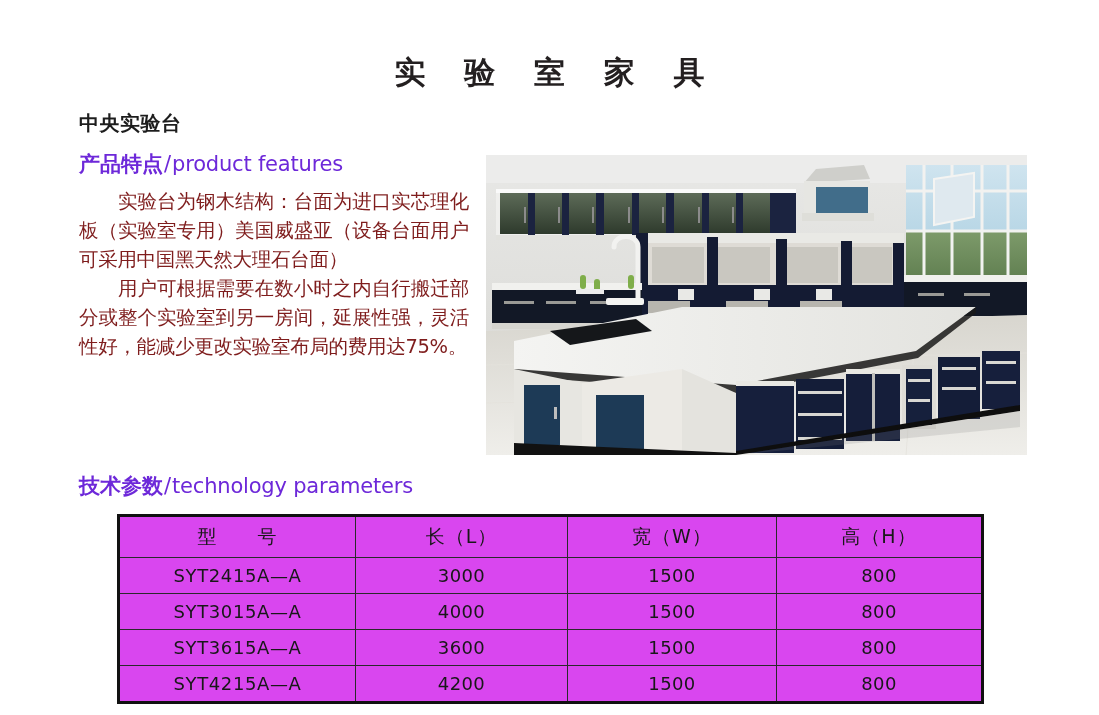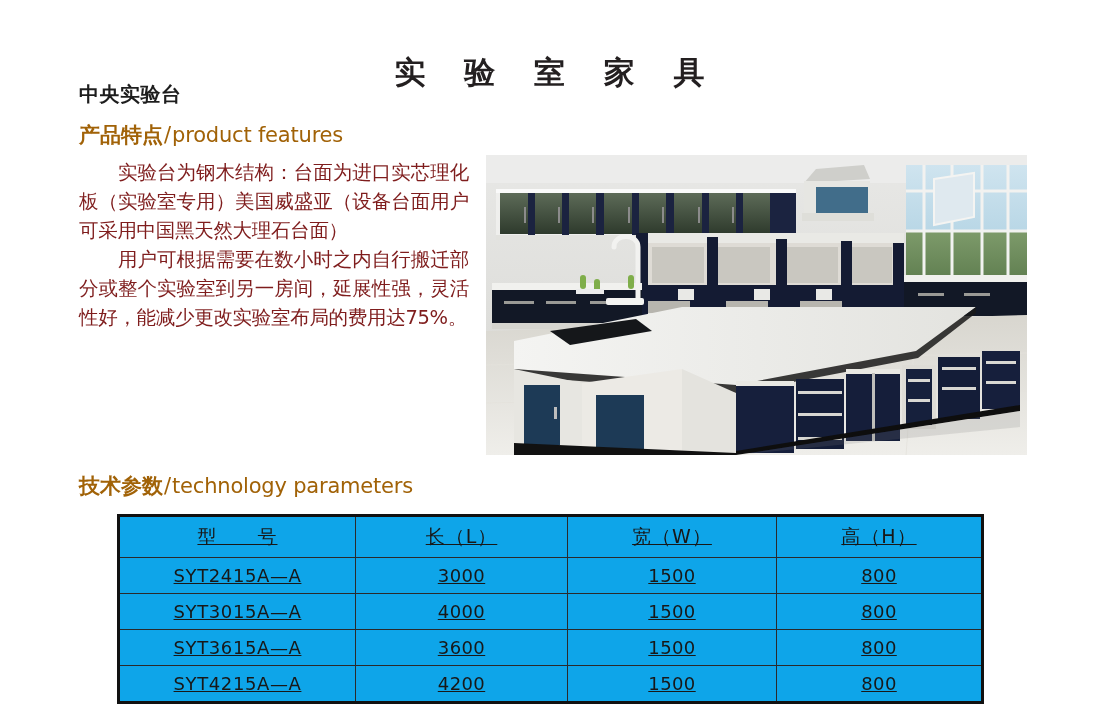--- a/index.html
+++ b/index.html
@@ -28,37 +28,37 @@
     letter-spacing: 14px;
     text-indent: 14px;
     color: #231f20;
     font-family: "DejaVu Sans", "Liberation Sans", sans-serif;
   }
 
   
   .left-col {
     position: absolute;
     left: 79px;
-    top: 82px;
+    top: 111px;
     width: 390px;
   }
 
   .section-title {
     font-size: 20px;
     font-weight: bold;
     color: #1d1d1d;
     letter-spacing: 0.5px;
     line-height: 1.2;
     margin: 0 0 17px 0;
   }
 
   .subhead {
     font-size: 21px;
     font-weight: bold;
-    color: #a16207;
+    color: #6d28d9;
     letter-spacing: 0px;
     line-height: 1.2;
     margin: 0;
     white-space: nowrap;
   }
   .subhead .sep {
     font-weight: normal;
     padding: 0 1px;
   }
   .subhead .en {
@@ -118,22 +118,21 @@
   table.spec col.c3 { width: 206px; }
 
   table.spec th, table.spec td {
     border: 1px solid #2a2a2a;
     text-align: center;
     font-size: 18px;
     color: #181818;
     font-weight: normal;
     height: 35px;
     padding: 0;
-    background: #0ea5e9;
-    text-decoration: underline;
+    background: #d946ef;
   }
   table.spec th {
     height: 40px;
     font-size: 19px;
     letter-spacing: 1px;
   }
   table.spec td {
     font-family: "DejaVu Sans", "Liberation Sans", sans-serif;
     letter-spacing: 0.4px;
   }

